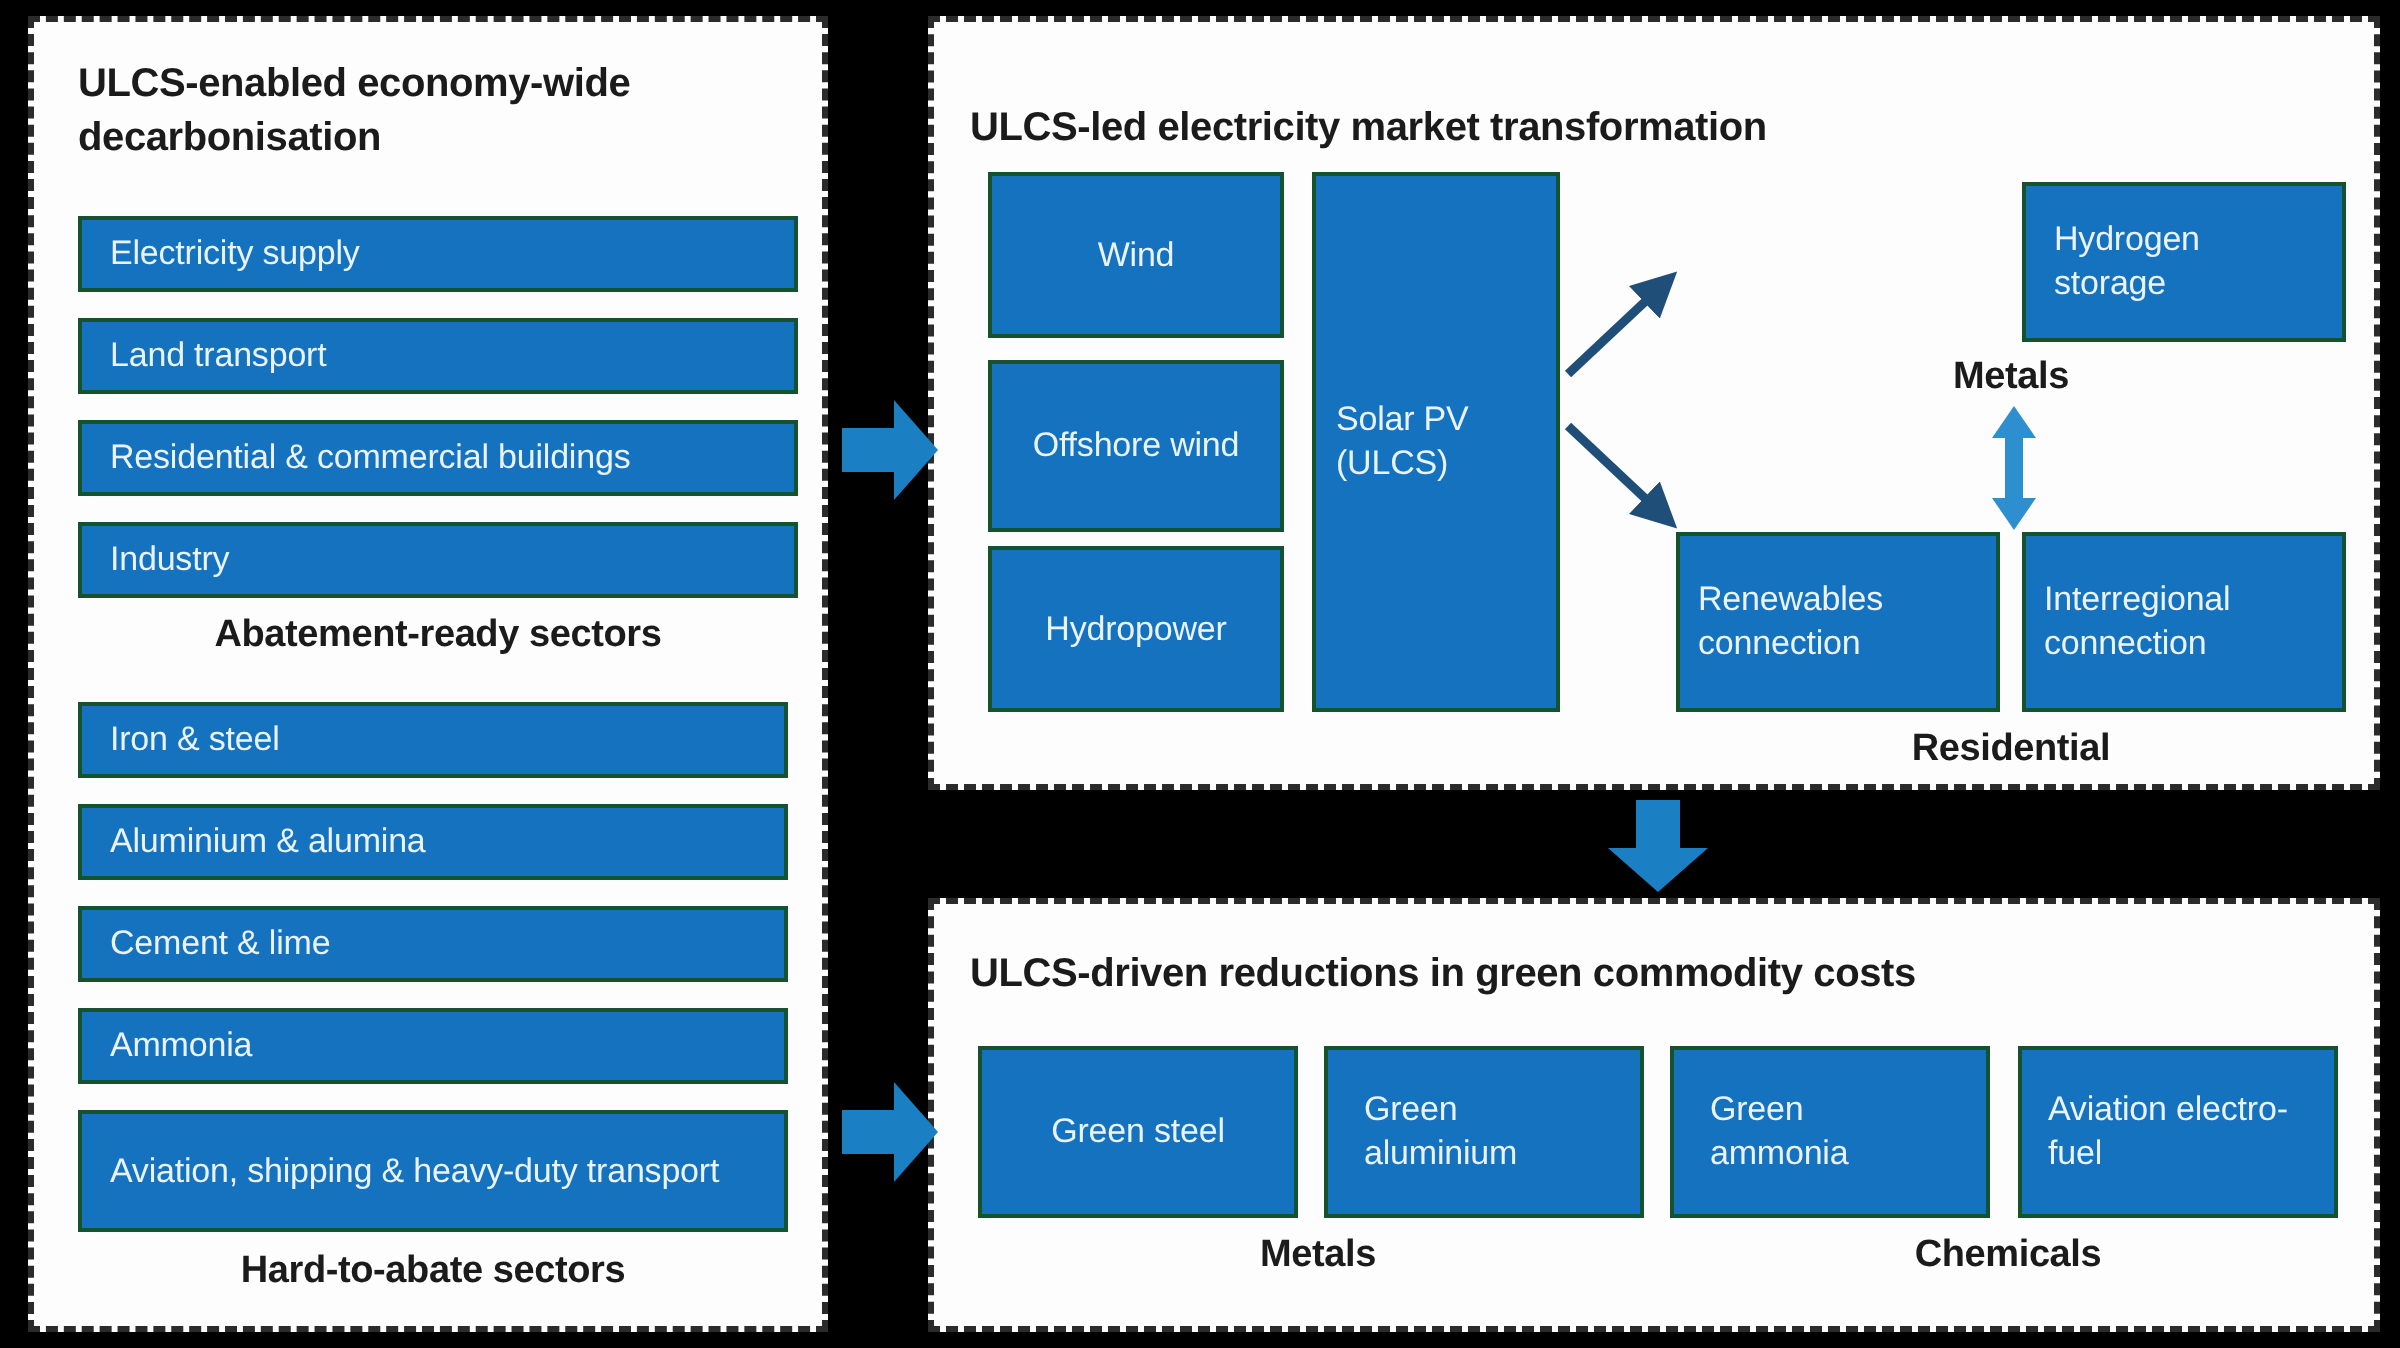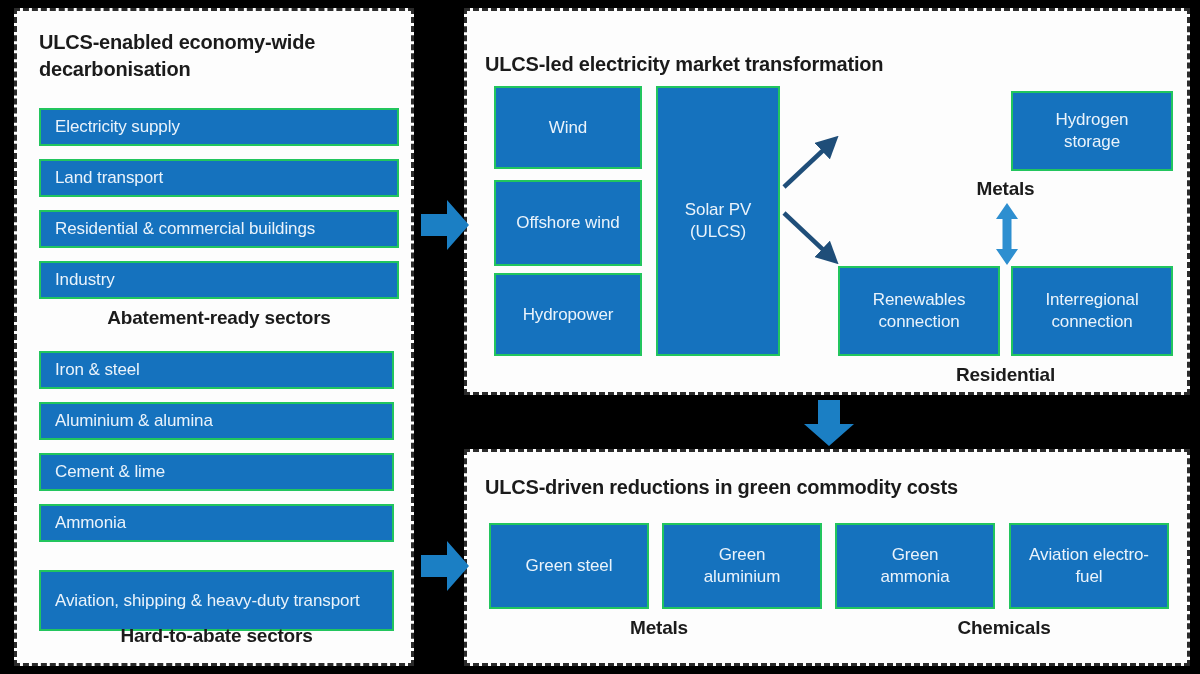--- a/index.html
+++ b/index.html
@@ -47,37 +47,36 @@
   }
   #title-costs {
     left: 18px; top: 22px; width: 680px;
     font-size: 20px; line-height: 26px;
   }
 
   
   .bbox {
     position: absolute;
     background: #1572be;
-    border: 2px solid #22c55e;
+    border: 2px solid #14532d;
     box-sizing: border-box;
     color: #eaf3fb;
     display: flex;
     align-items: center;
     font-size: 17px;
     line-height: 22px;
     letter-spacing: -0.1px;
   }
   .bbox.left-align {
     justify-content: flex-start;
     padding-left: 14px;
     text-align: left;
   }
   .bbox.center {
     justify-content: center;
-    text-align: center;
     padding: 2px 6px;
   }
 
   
   .caption {
     position: absolute;
     font-weight: bold;
     font-size: 19px;
     color: #1b1b1b;
     text-align: center;
@@ -117,21 +116,21 @@
     </div>
     <div class="bbox left-align" style="left:22px; top:391px; width:355px; height:38px;">
       <span>Aluminium &amp; alumina</span>
     </div>
     <div class="bbox left-align" style="left:22px; top:442px; width:355px; height:38px;">
       <span>Cement &amp; lime</span>
     </div>
     <div class="bbox left-align" style="left:22px; top:493px; width:355px; height:38px;">
       <span>Ammonia</span>
     </div>
-    <div class="bbox left-align" style="left:22px; top:544px; width:355px; height:61px;margin-top:15px;">
+    <div class="bbox left-align" style="left:22px; top:544px; width:355px; height:61px;">
       <span style="max-width:320px;">Aviation, shipping &amp; heavy-duty transport</span>
     </div>
     <div class="caption" style="left:22px; top:614px; width:355px;">Hard-to-abate sectors</div>
   </div>
 
   <div class="panel" id="panel-market">
     <div class="panel-title" id="title-market">ULCS-led electricity market transformation</div>
 
     <div class="bbox center" style="left:27px; top:75px; width:148px; height:83px;">
       <span>Wind</span>

